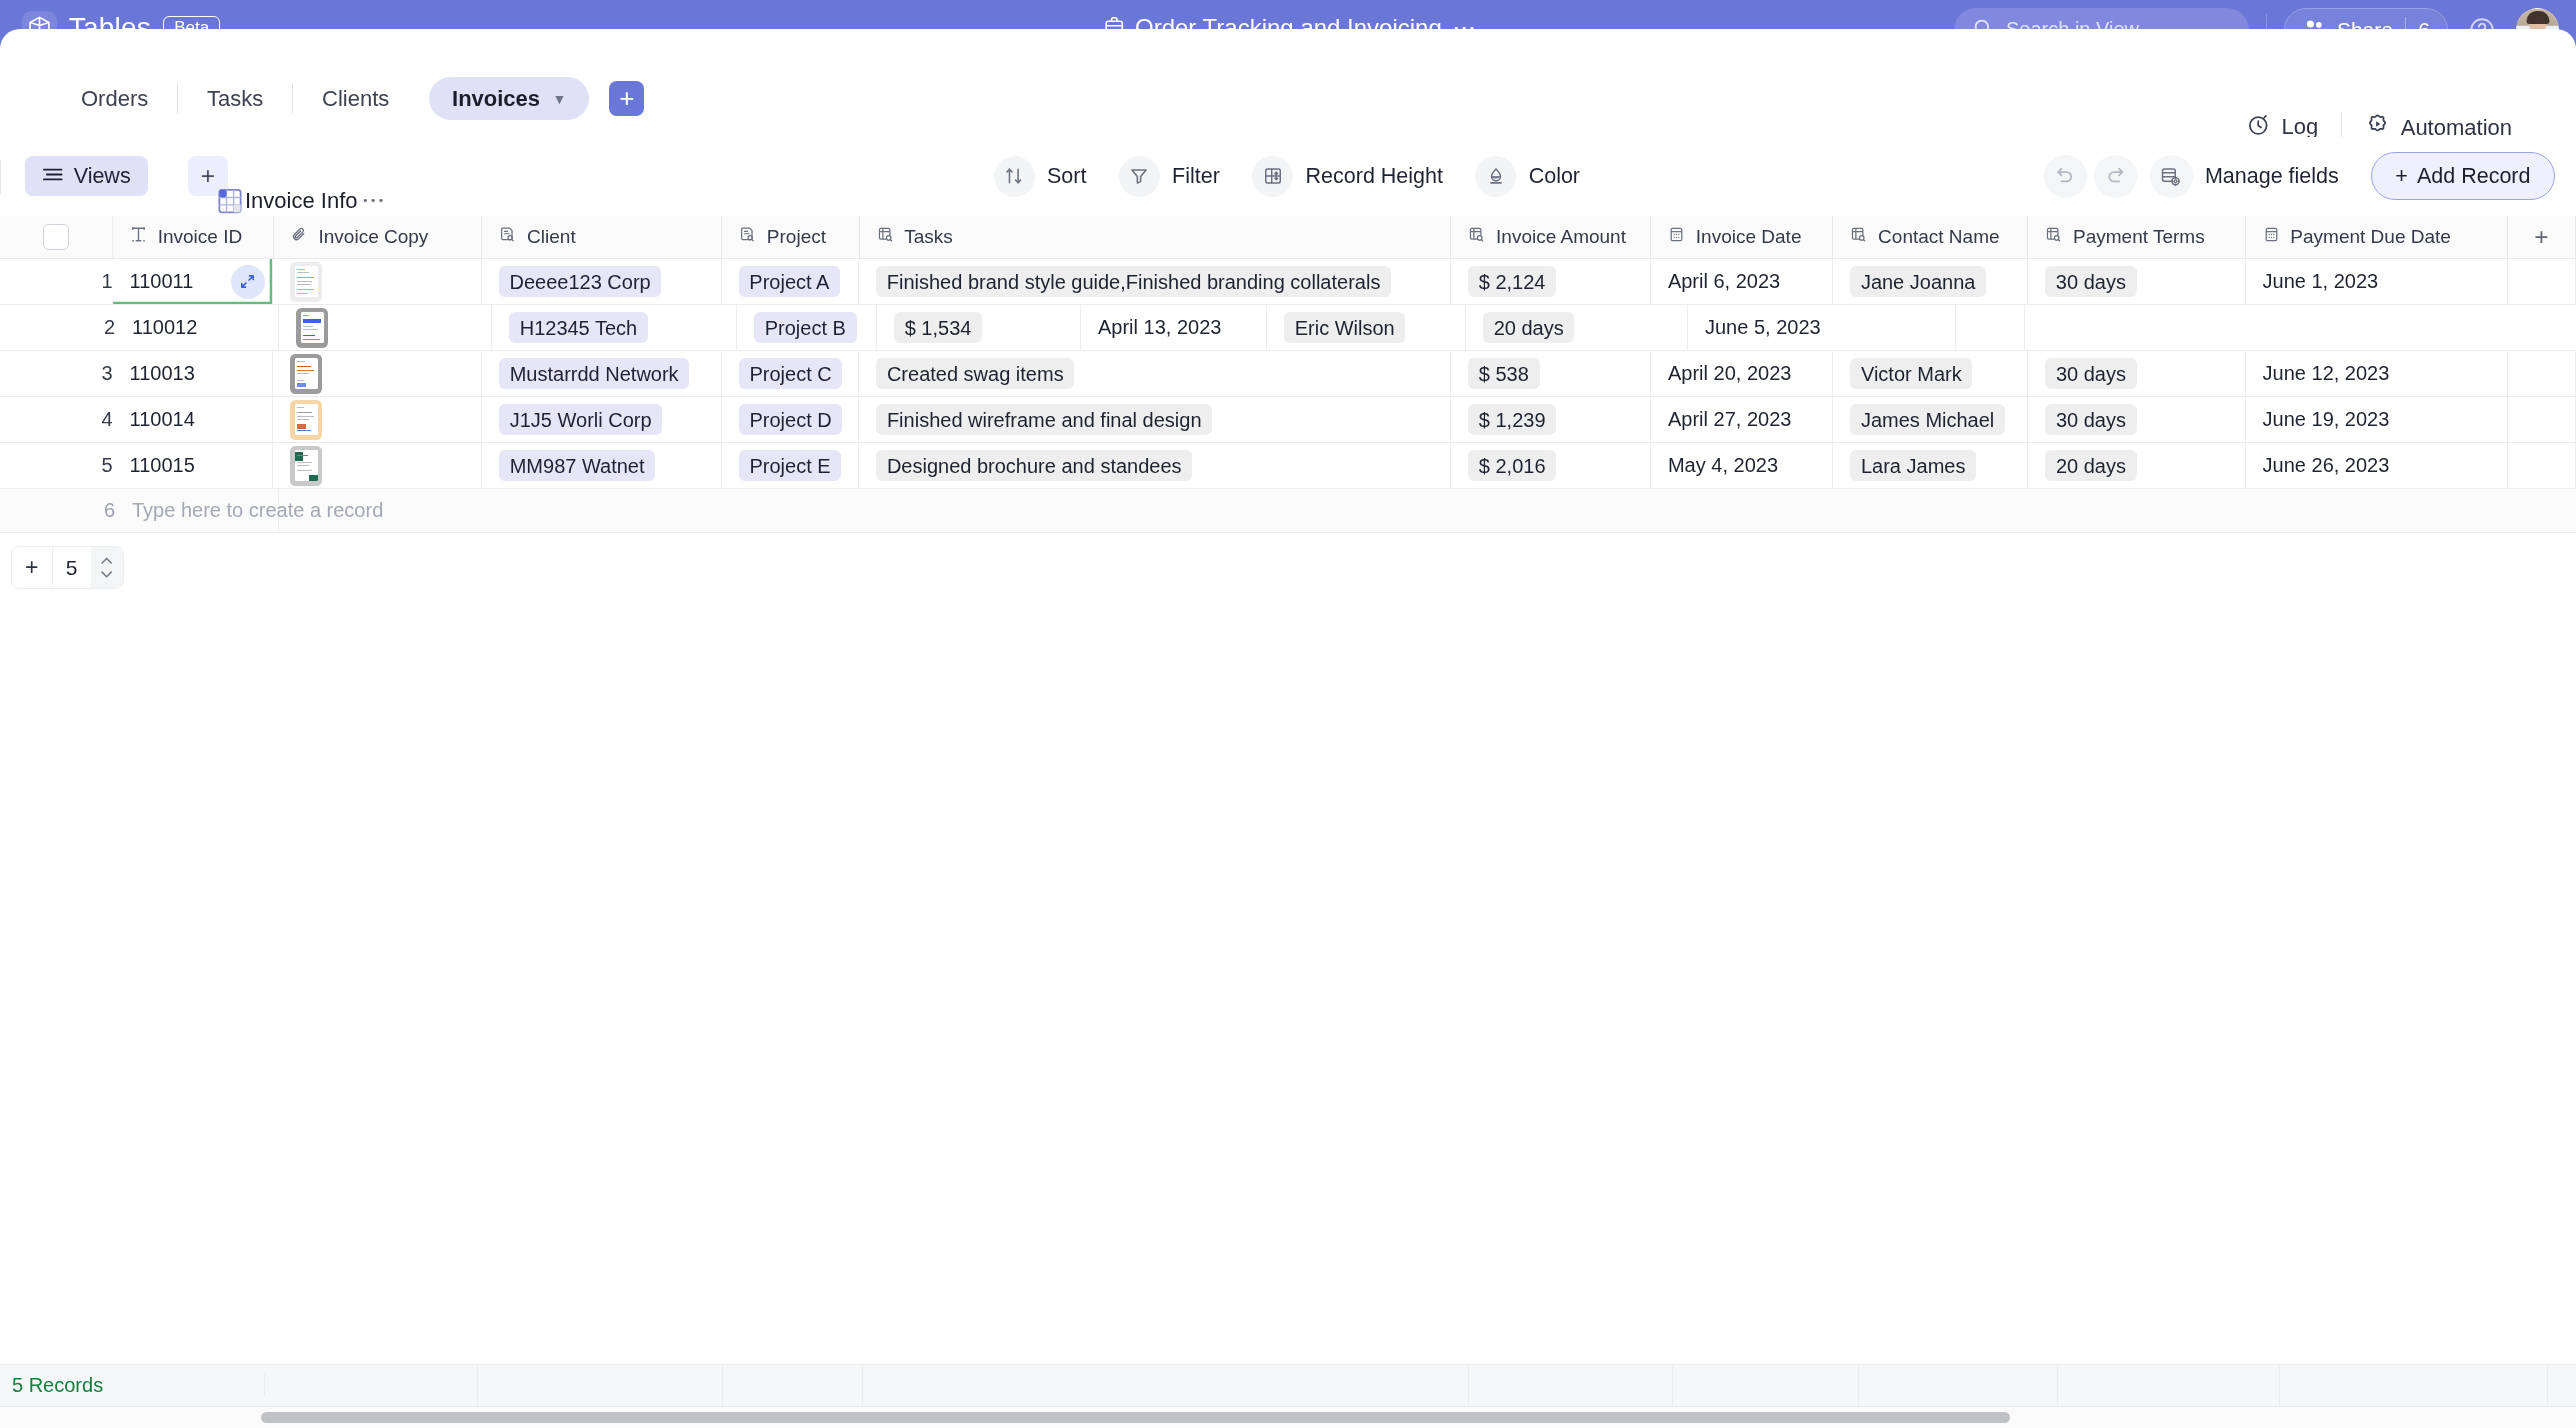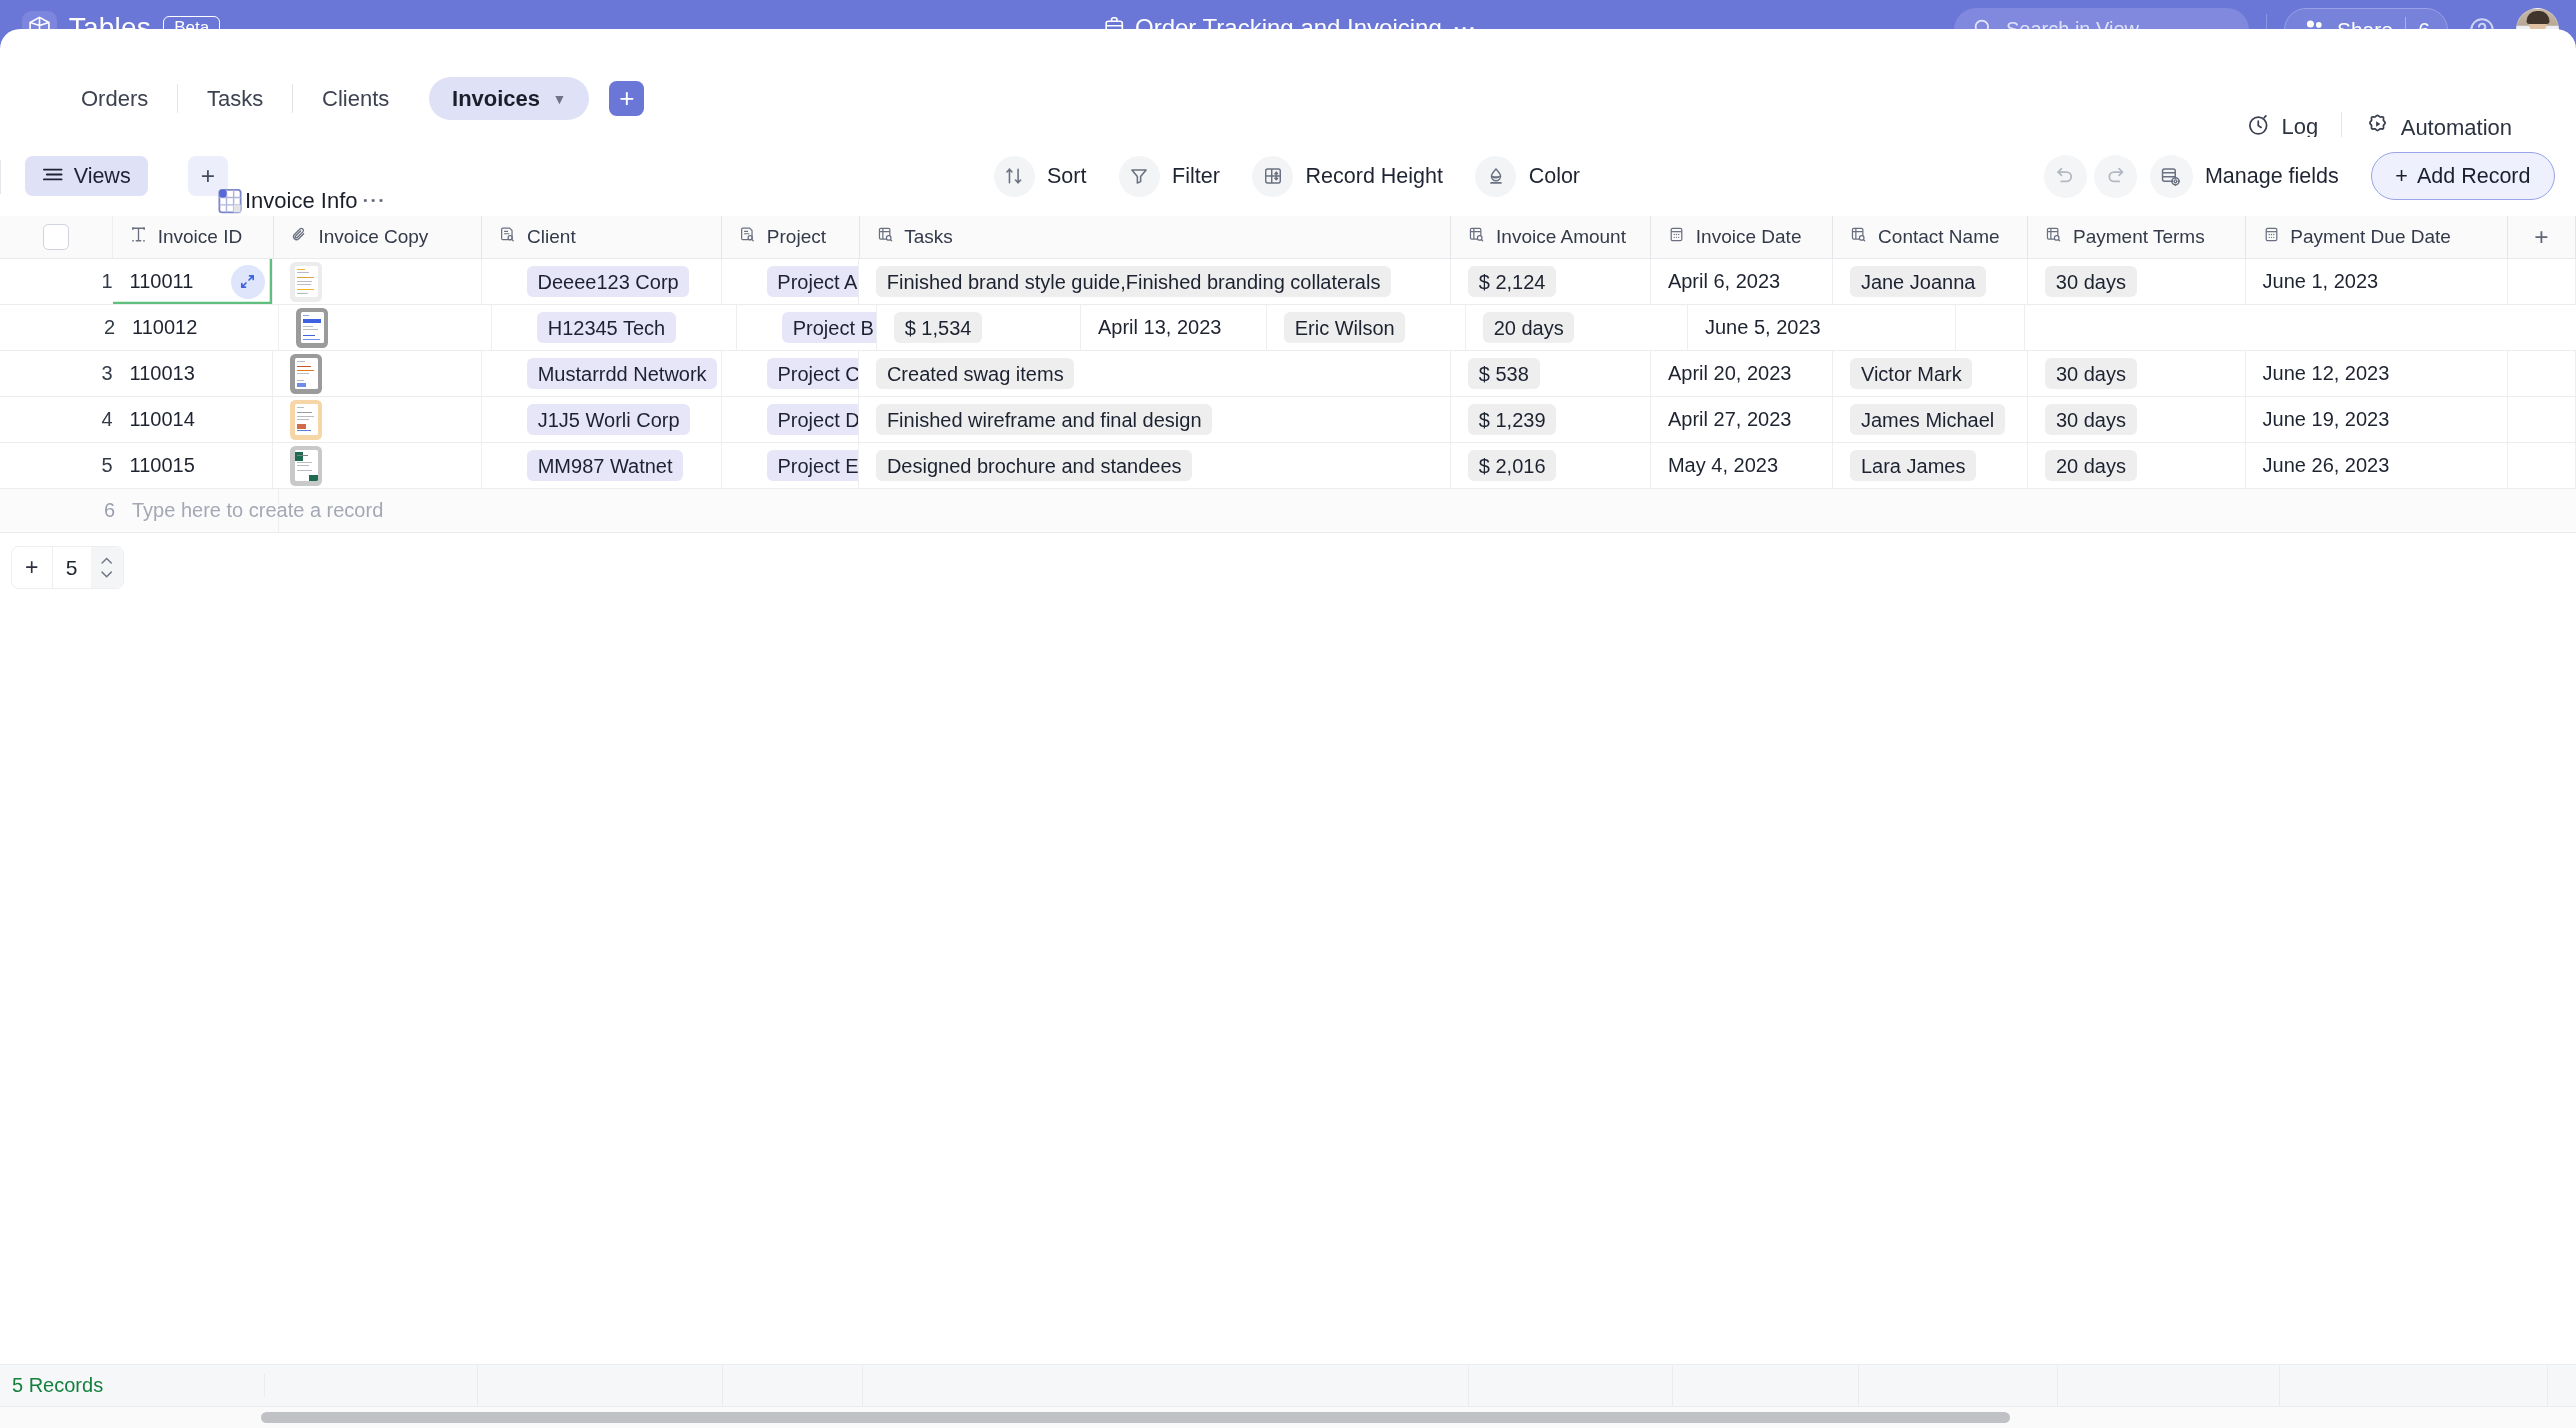--- a/index.html
+++ b/index.html
@@ -201,21 +201,21 @@
   .w-contact{ width: 199px; }
   .w-terms { width: 222px; }
   .w-due   { width: 268px; }
 
   .chk {
     width: 26px; height: 26px; border-radius: 5.4px;
     border: 1.5px solid #cfd3db; background:#fff;
   }
   .pill-tag {
     background: #e7e6f8; border-radius: 6.1px; padding: 3.8px 10.7px;
-    font-size: 20px; color:#1d2230; line-height: 1.2; margin-left: 28px;
+    font-size: 20px; color:#1d2230; line-height: 1.2;
   }
   .pill-grey {
     background: #eeeeef; border-radius: 6.1px; padding: 3.8px 10.7px;
     font-size: 20px; color:#1d2230; line-height: 1.2;
   }
   .data-row { border-bottom: 0.8px solid #ececef; background:#fff; }
 
   
   .sel-cell {
     position: relative; background:#fff;

